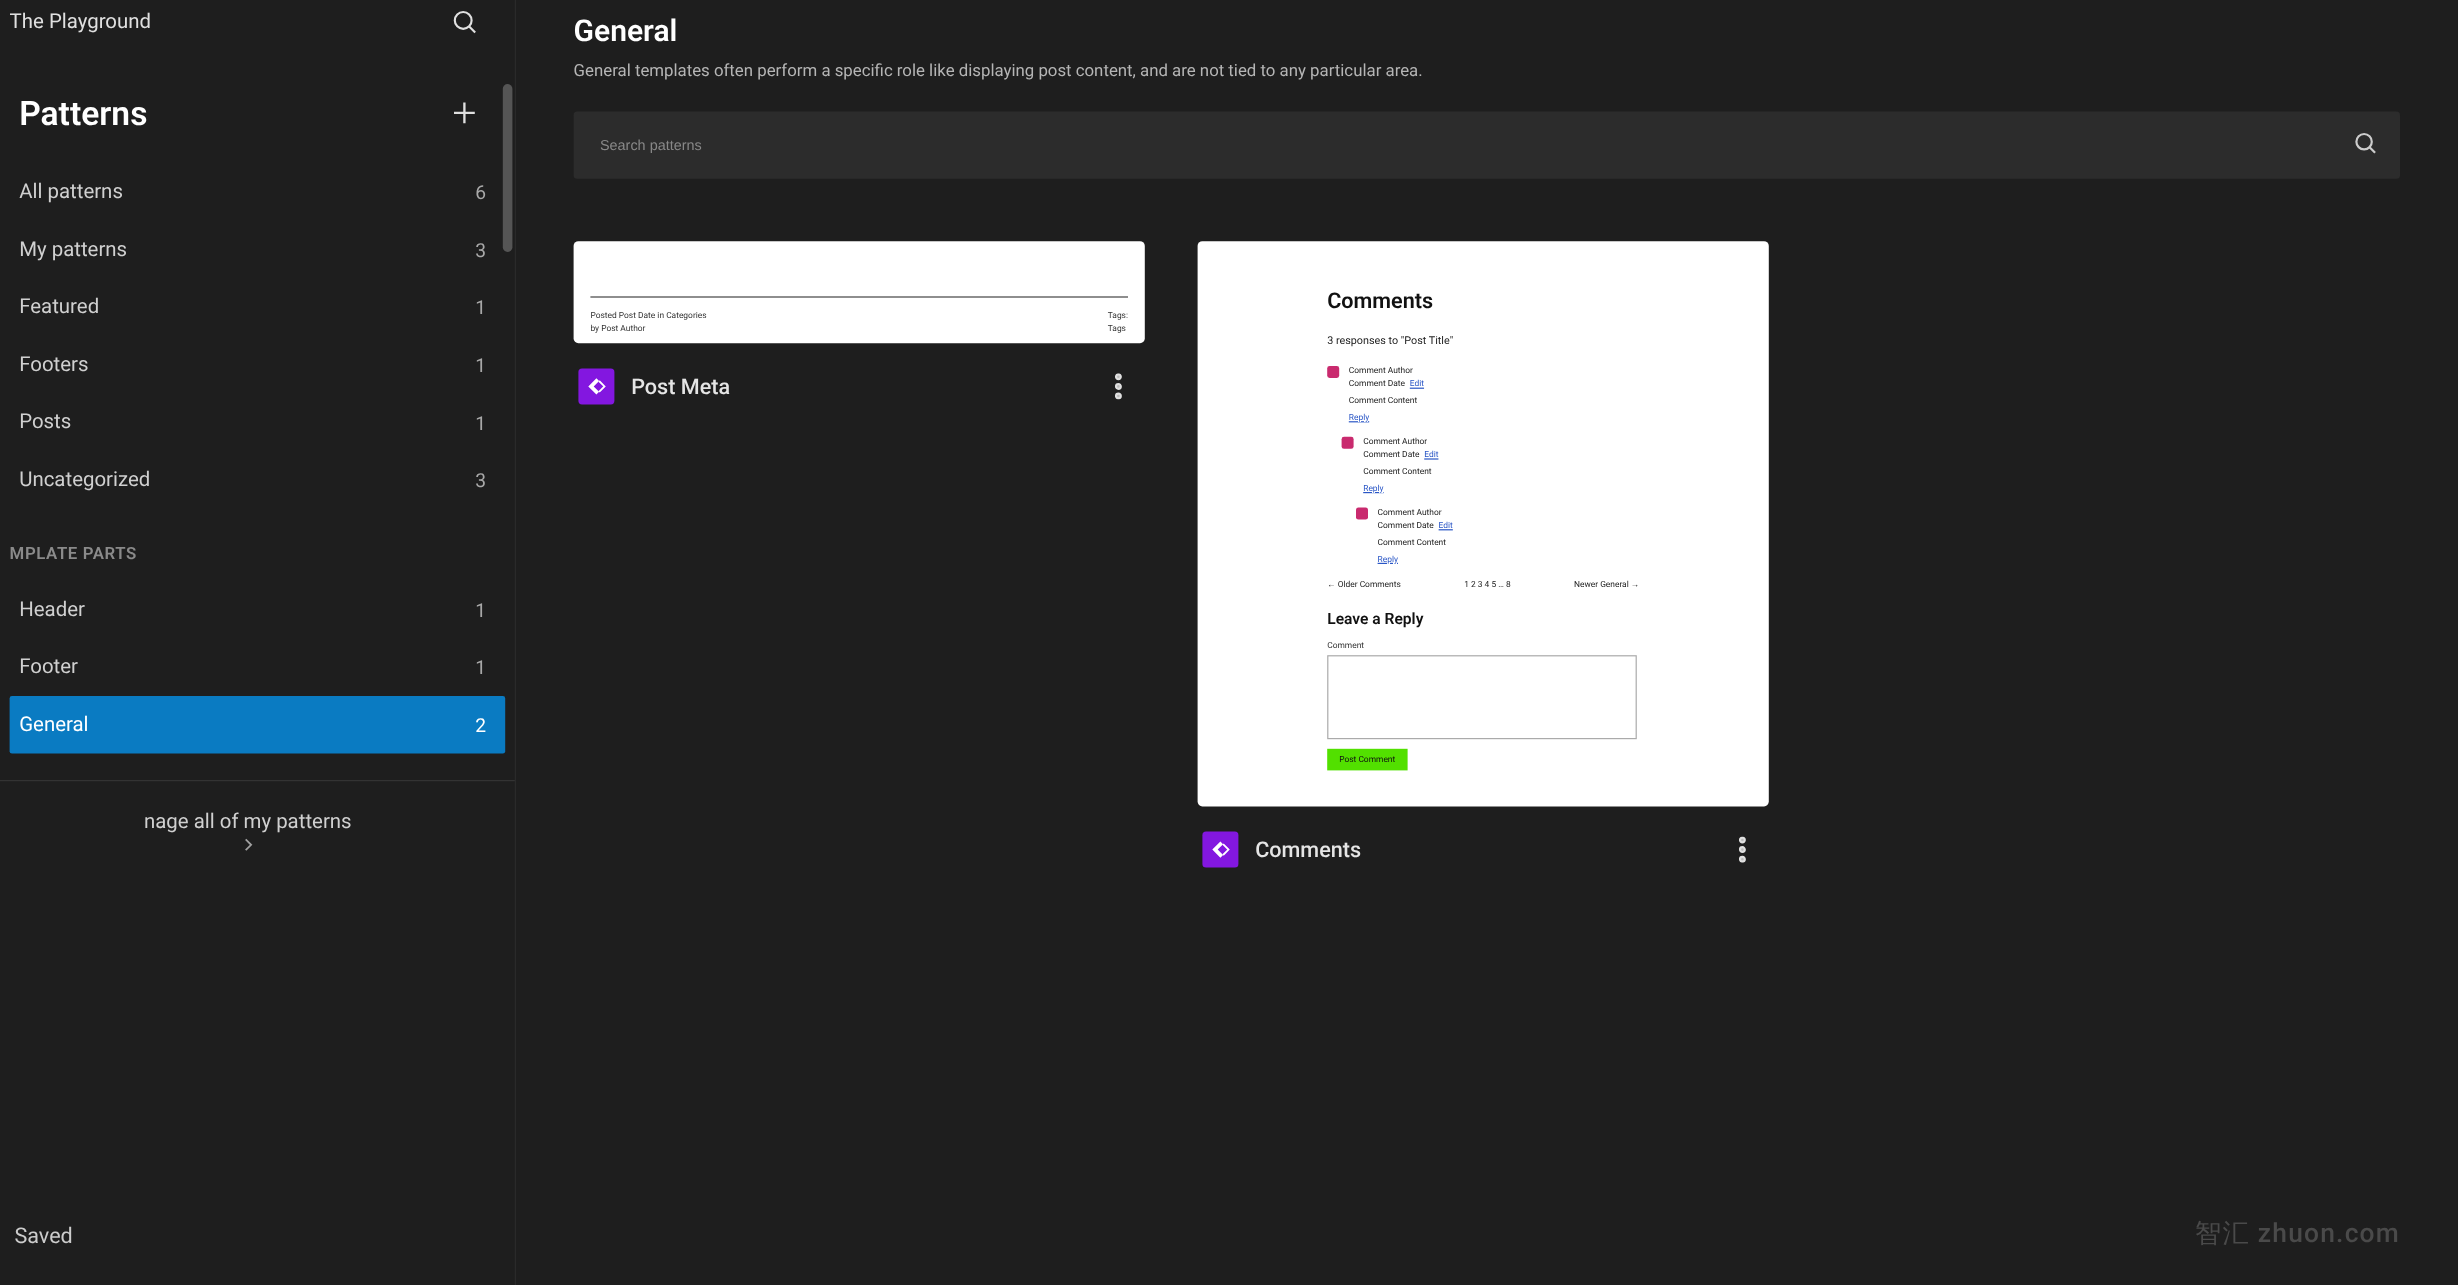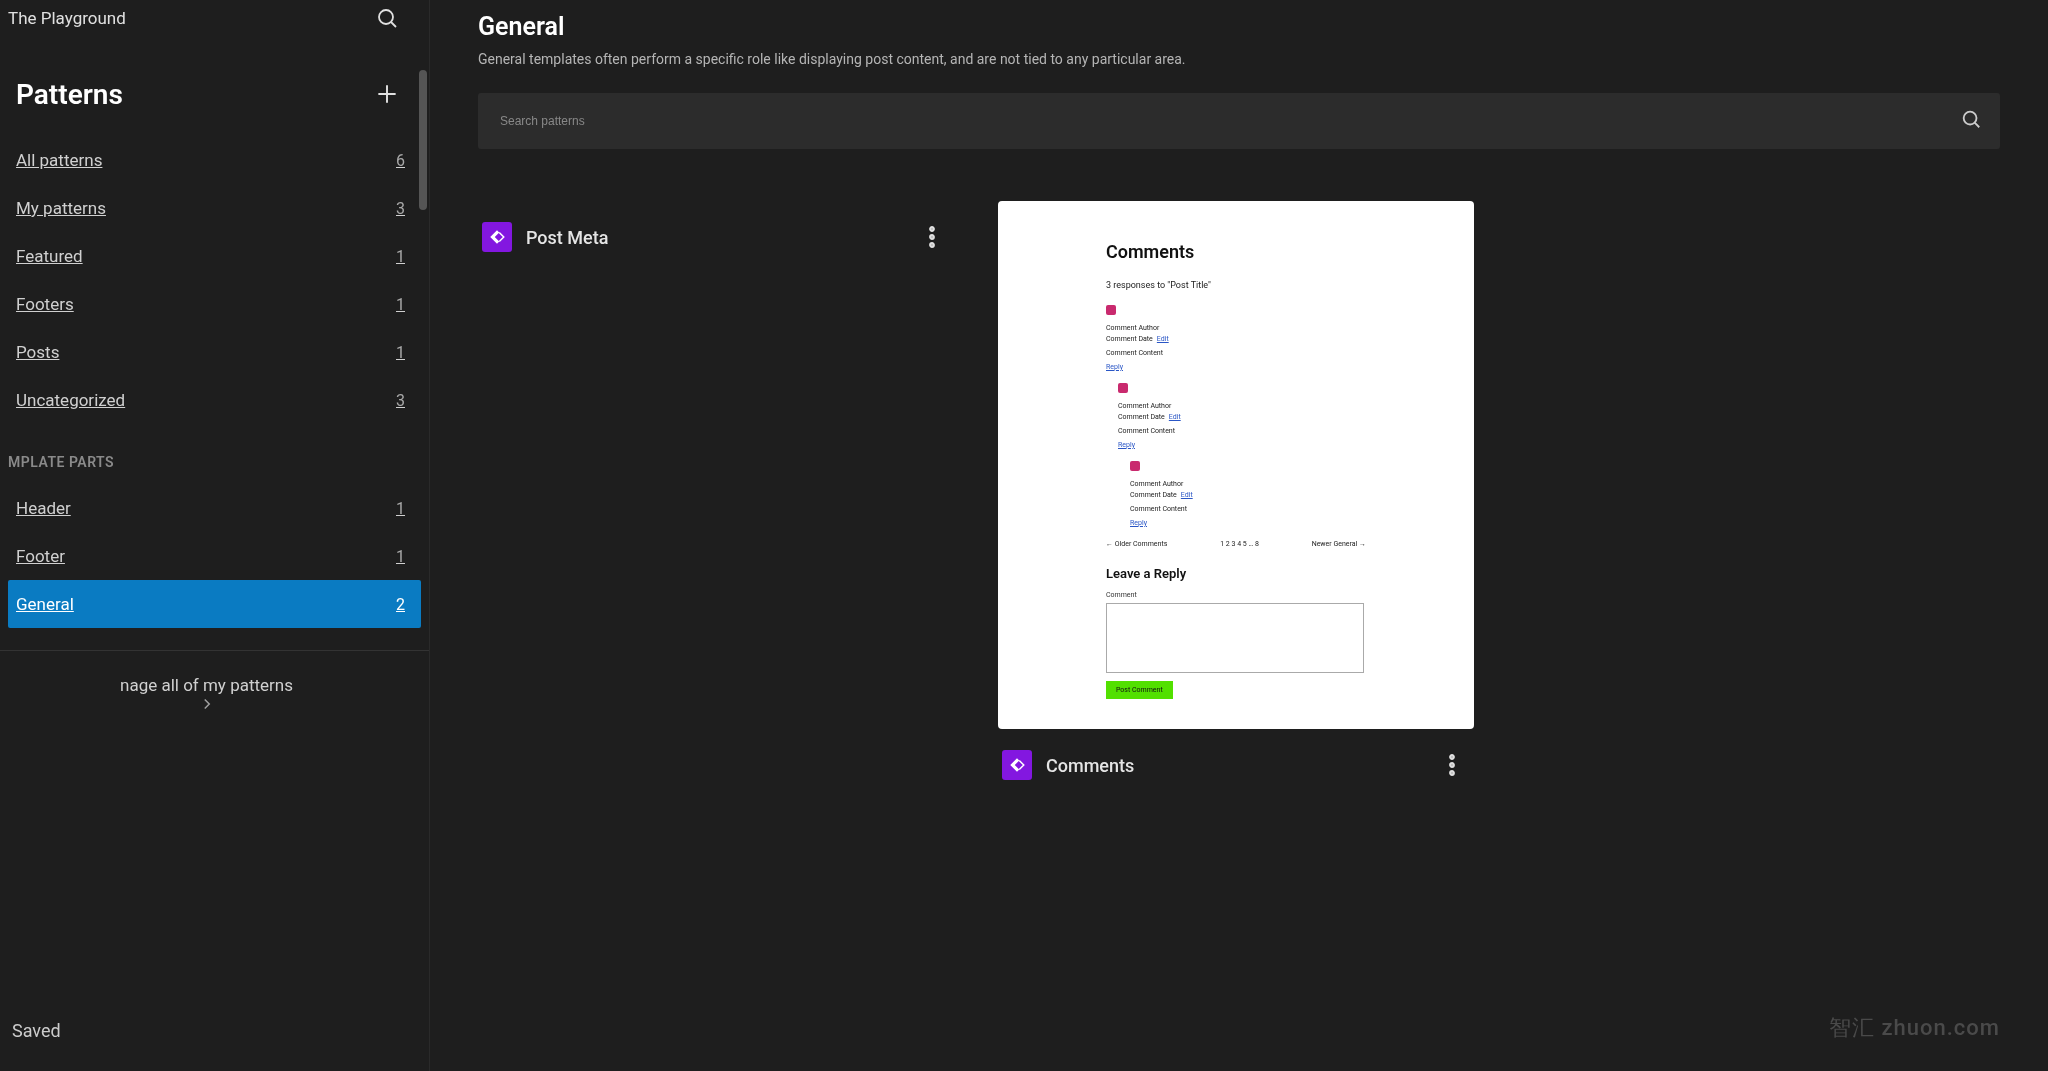--- a/index.html
+++ b/index.html
@@ -8,21 +8,21 @@
 .sidebar { width:430px; background:#1e1e1e; border-right:1px solid #2a2a2a; display:flex; flex-direction:column; position:relative; }
 .site-row { display:flex; align-items:center; justify-content:space-between; padding:0 24px 16px 8px;gap:40px; }
 .site-name { font-size:17px; color:#e0e0e0; font-weight:400; }
 .icon-btn { width:36px; height:36px; display:flex; align-items:center; justify-content:center; background:transparent; border:none; color:#e0e0e0; cursor:pointer; }
 .icon-btn svg { width:24px; height:24px; fill:none; stroke:currentColor; stroke-width:1.8; }
 .section-title-row { display:flex; align-items:center; justify-content:space-between; padding:24px 24px 24px 16px; }
 .section-title { font-size:28px; font-weight:600; color:#fff; }
 .plus-btn { width:36px; height:36px; display:flex; align-items:center; justify-content:center; background:transparent; border:none; color:#e0e0e0; cursor:pointer; }
 .plus-btn svg { width:26px; height:26px; }
 .nav-list { list-style:none; padding:0 8px; }
-.nav-item { display:flex; align-items:center; justify-content:space-between; padding:14px 16px 14px 8px; font-size:17px; color:#d0d0d0; cursor:pointer; border-radius:4px;text-decoration:underline; }
+.nav-item { display:flex; align-items:center; justify-content:space-between; padding:14px 16px 14px 8px; font-size:17px; color:#d0d0d0; cursor:pointer; border-radius:4px; }
 .nav-item.active { background:#0a7bc2; color:#fff; border-radius:2px; }
 .nav-item .count { color:#a8a8a8; font-size:16px; }
 .nav-item.active .count { color:#fff; }
 .sub-heading { font-size:14px; letter-spacing:.5px; color:#8a8a8a; font-weight:600; padding:30px 0 14px 8px; text-transform:uppercase; }
 .divider { height:1px; background:#333; margin:22px 0 10px; }
 .manage-list { list-style:none; padding:0 8px; }
 .manage-item { display:flex; align-items:center; justify-content:space-between; padding:14px 16px 14px 0; font-size:17px; color:#d0d0d0; cursor:pointer;flex-direction:column; }
 .chevron svg { width:18px; height:18px; stroke:#a0a0a0; fill:none; stroke-width:2; }
 .saved-row { position:absolute; bottom:30px; left:12px; font-size:18px; color:#ccc; }
 .scroll-indicator { position:absolute; right:2px; top:70px; width:8px; height:140px; background:#555; border-radius:4px; }
@@ -45,21 +45,21 @@
 .card-footer { display:flex; align-items:center; justify-content:space-between; padding:18px 4px 0; }
 .cf-left { display:flex; align-items:center; gap:14px; }
 .purple-badge { width:30px; height:30px; background:#8317e0; border-radius:3px; display:flex; align-items:center; justify-content:center; }
 .purple-badge svg { width:18px; height:18px; fill:#fff; }
 .card-label { font-size:18px; color:#e5e5e5; font-weight:500; }
 .card-menu svg { width:6px; height:22px; }
 .card-menu circle { fill:#bbb; }
 .preview-comments { padding:40px 108px 30px; font-size:9px; }
 .pc-title { font-size:18px; font-weight:600; color:#111; margin-bottom:18px; }
 .pc-sub { font-size:9px; color:#222; margin-bottom:14px; }
-.comment { display:flex; gap:8px; margin-bottom:10px;flex-direction:column; }
+.comment { display:flex; gap:8px; margin-bottom:10px; }
 .comment.depth1 { margin-left:12px; }
 .comment.depth2 { margin-left:24px; }
 .avatar { width:10px; height:10px; background:#c92a6e; border-radius:2px; flex-shrink:0; margin-top:1px; }
 .cbody { font-size:7px; color:#222; line-height:1.5; }
 .cbody .edit { color:#2a56c6; text-decoration:underline; margin-left:4px; }
 .cbody .reply { color:#2a56c6; text-decoration:underline; display:inline-block; margin-top:3px; }
 .comment-nav { display:flex; justify-content:space-between; align-items:center; font-size:7px; color:#222; margin:12px 0 18px; }
 .leave-title { font-size:13px; font-weight:600; color:#111; margin-bottom:10px; }
 .field-label { font-size:7px; color:#333; margin-bottom:4px; display:block; }
 .textarea { width:258px; height:70px; border:1px solid #aaa; background:#fff; }
@@ -161,20 +161,34 @@
         <svg viewBox="0 0 24 24">
             <circle cx="11" cy="11" r="7"></circle>
             <line x1="21" y1="21" x2="16" y2="16"></line>
           </svg>
       </span>
     </div>
 
     <div class="grid">
 
       <div class="card">
+        <div class="preview preview-meta">
+          <div>&nbsp;</div>
+          <div class="rule"></div>
+          <div class="meta-rows">
+            <div class="meta-col1">
+              <div>Posted   Post Date   in   Categories</div>
+              <div>by   Post Author</div>
+            </div>
+            <div class="meta-col2">
+              <div>Tags:</div>
+              <div>Tags</div>
+            </div>
+          </div>
+        </div>
         <div class="card-footer">
           <div class="cf-left">
             <span class="purple-badge">
               <svg viewBox="0 0 24 24">
                   <path d="M12 3l3 3-6 6 6 6-3 3-9-9z"></path>
                   <path d="M15 6l6 6-6 6" fill="none" stroke="#fff" stroke-width="2"></path>
                 </svg>
             </span>
             <span class="card-label">Post Meta</span>
           </div>

